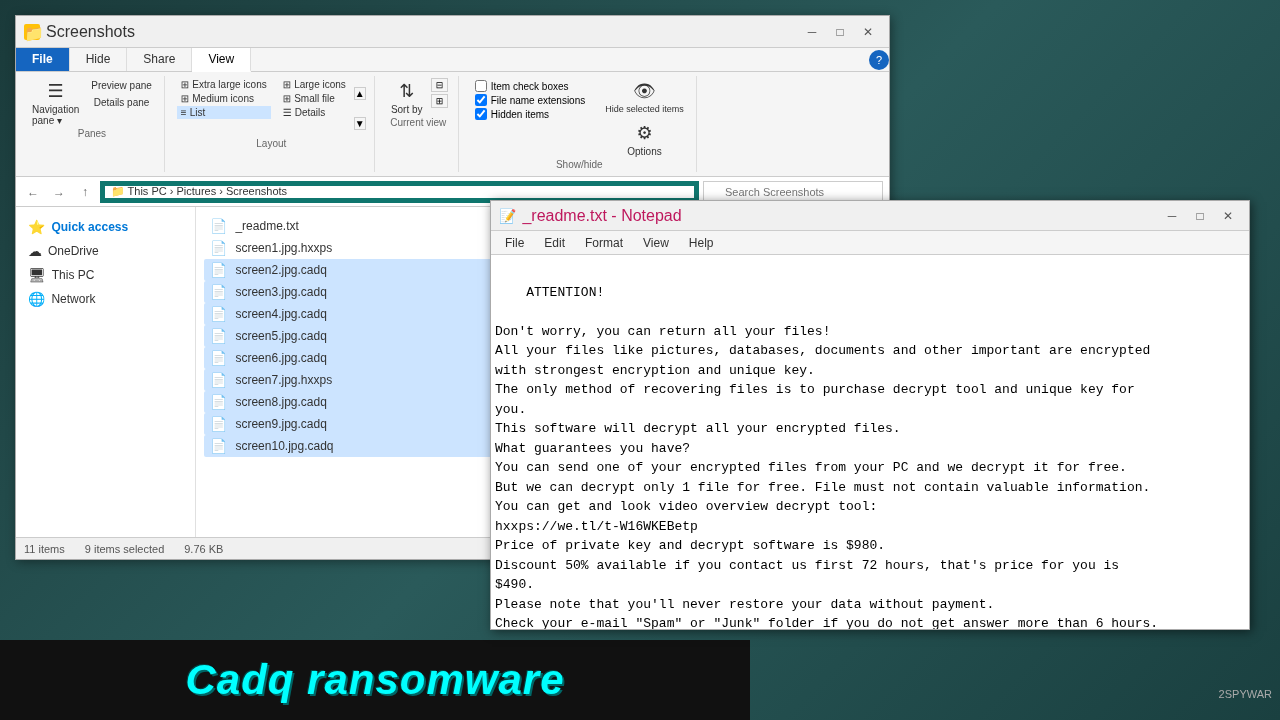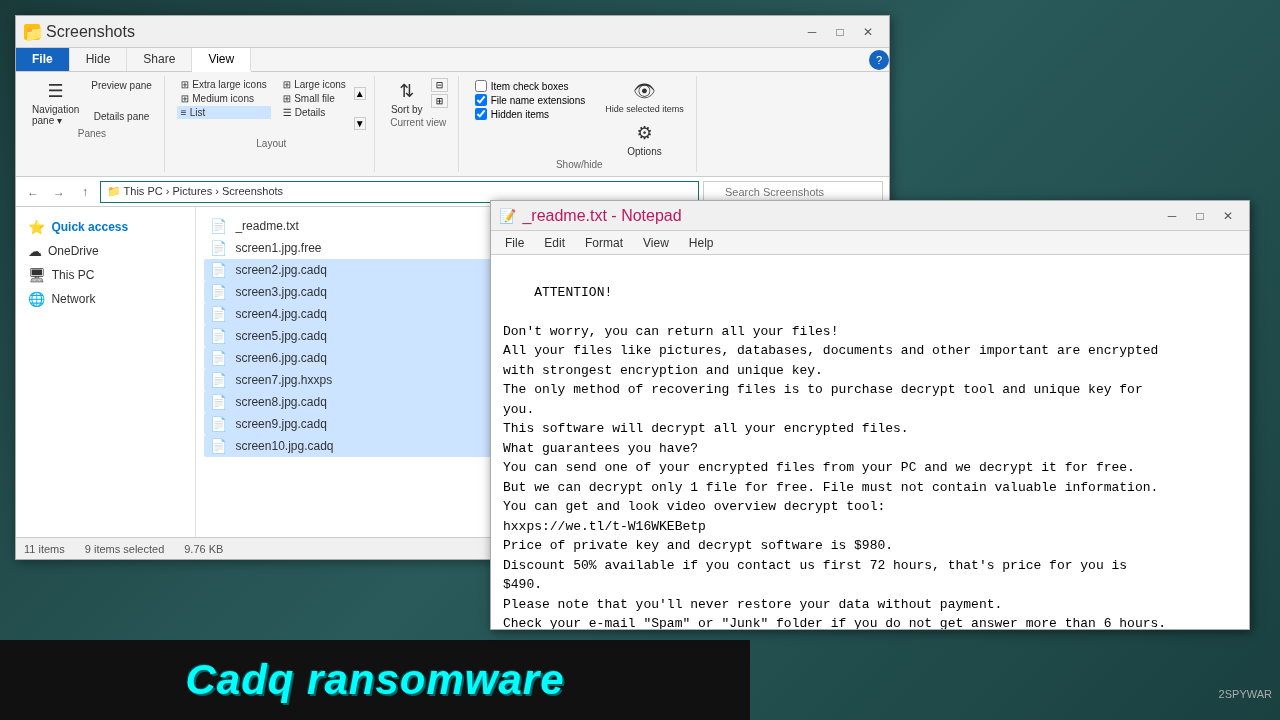--- a/index.html
+++ b/index.html
@@ -218,21 +218,21 @@
       cursor: pointer;
       font-size: 12px;
       color: #666;
       display: flex;
       align-items: center;
       justify-content: center;
     }
     .address-path {
       flex: 1;
       height: 22px;
-      border: 1px solid #0f766e;
+      border: 5px solid #0f766e;
       padding: 0 6px;
       font-size: 11px;
       display: flex;
       align-items: center;
       color: #333;
     }
     .search-box {
       width: 180px;
       height: 22px;
       border: 1px solid #ccc;
@@ -349,21 +349,21 @@
     }
     .notepad-menu-item {
       padding: 2px 8px;
       font-size: 12px;
       cursor: pointer;
       color: #333;
     }
 
     .notepad-content {
       flex: 1;
-      padding: 8px 12px;
+      padding: 8px 4px;
       font-family: 'Courier New', monospace;
       font-size: 13px;
       line-height: 1.5;
       color: #000;
       overflow-y: auto;
       background: #fff;
       white-space: pre-wrap;
     }
 
     .help-btn {
@@ -408,21 +408,21 @@
     </div>
 
     <div class="ribbon-content">
 
       <div class="ribbon-group">
         <div class="ribbon-group-items">
           <div class="ribbon-btn">
             <span class="ribbon-btn-icon">☰</span>
             <span>Navigation<br>pane ▾</span>
           </div>
-          <div style="display:flex;flex-direction:column;gap:16px;">
+          <div style="display:flex;flex-direction:column;gap:2px;">
             <div class="ribbon-btn">
               <span>Preview pane</span>
             </div>
             <div class="ribbon-btn">
               <span>Details pane</span>
             </div>
           </div>
         </div>
         <div class="ribbon-group-label">Panes</div>
       </div>
@@ -543,21 +543,21 @@
       </div>
     </div>
 
     <div class="file-list">
       <div class="file-item">
         <span class="file-icon">📄</span>
         <span>_readme.txt</span>
       </div>
       <div class="file-item">
         <span class="file-icon">📄</span>
-        <span>screen1.jpg.free</span>
+        <span>screen1.jpg.hxxps</span>
       </div>
       <div class="file-item selected">
         <span class="file-icon">📄</span>
         <span>screen2.jpg.cadq</span>
       </div>
       <div class="file-item selected">
         <span class="file-icon">📄</span>
         <span>screen3.jpg.cadq</span>
       </div>
       <div class="file-item selected">

